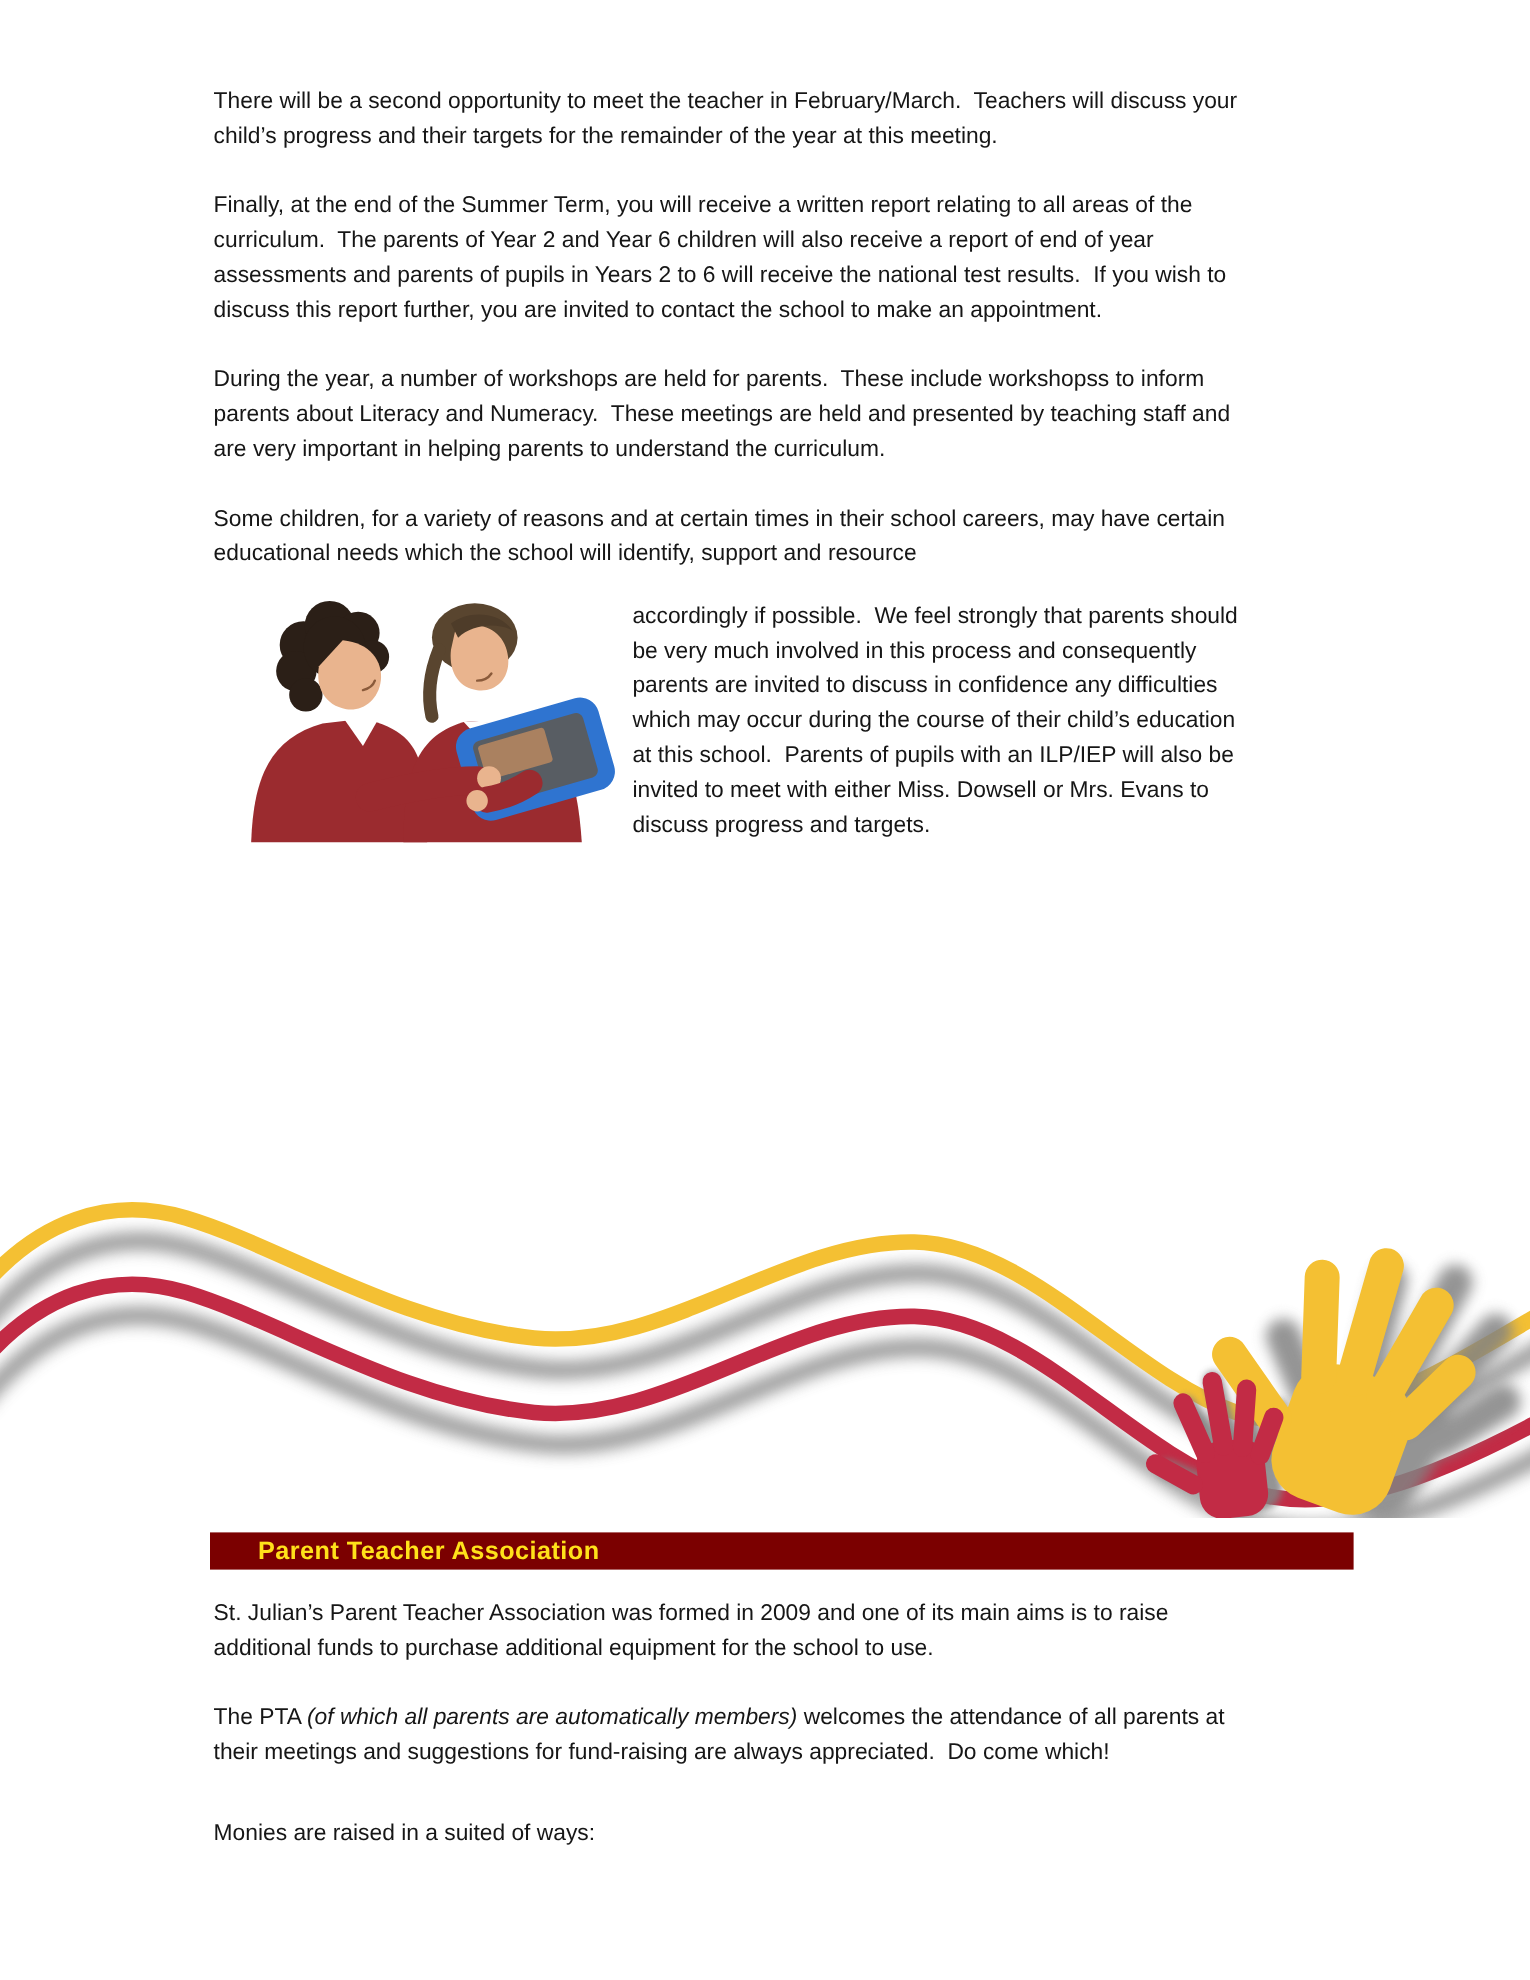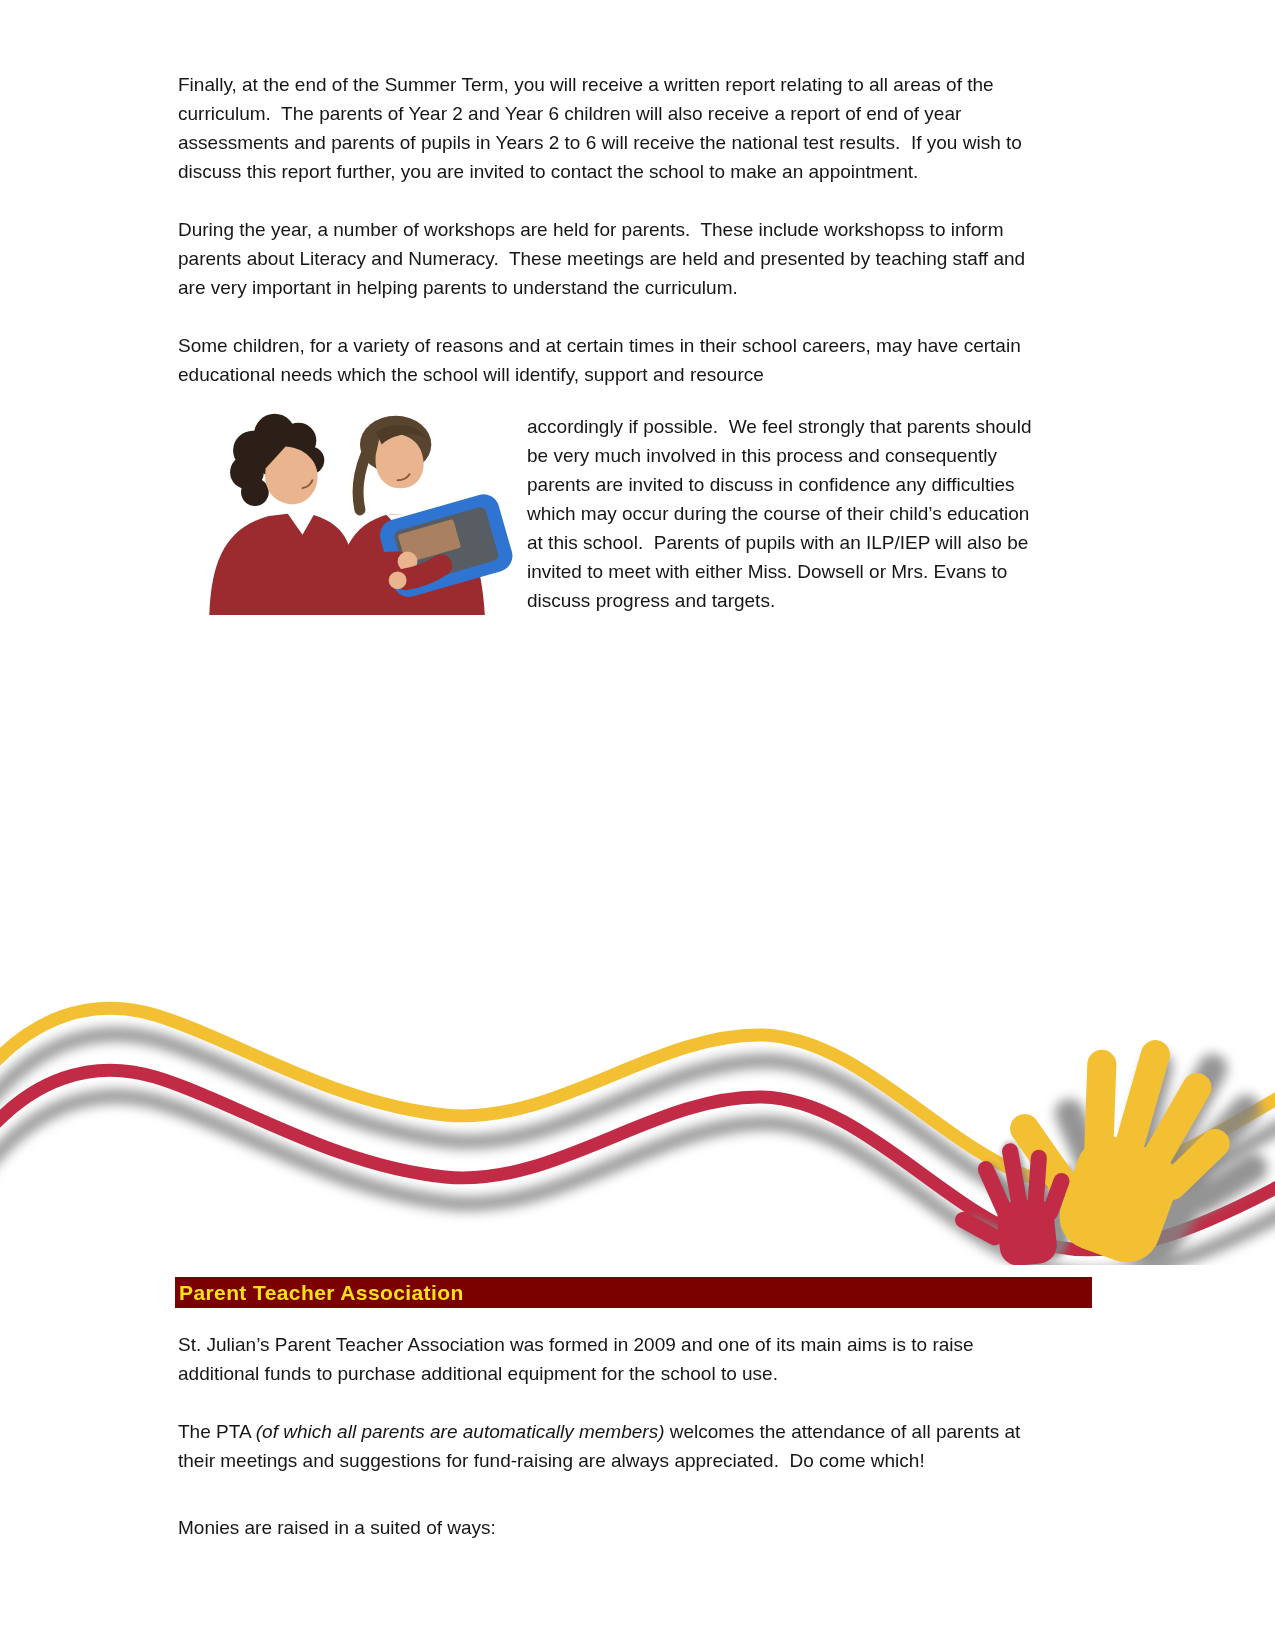--- a/index.html
+++ b/index.html
@@ -11,36 +11,37 @@
   .text-col{position:absolute;left:178px;top:70px;width:866px;}
   .para{font-size:19px;line-height:29px;margin:0 0 29px 0;white-space:pre-wrap;}
   .para.tight{margin-bottom:0;}
   .p5-row{display:flex;align-items:center;}
   .kids-box{flex:0 0 349px;width:349px;}
   .kids{display:block;width:330px;height:226px;margin-left:12px;}
   .wrap-text{flex:1;padding-top:22px;}
   .wave-scene{position:absolute;left:0;top:935px;width:1275px;height:330px;}
   .banner{
     position:absolute;left:175px;top:1277px;width:917px;height:31px;
-    background:#7B0000;display:flex;align-items:flex-start;
+    background:#7B0000;display:flex;align-items:flex-start;padding-left:36px;
   }
   .banner-label{
     color:#FFE11A;font-size:21px;font-weight:bold;line-height:31px;
     padding-left:4px;letter-spacing:.4px;white-space:pre;
   }
   .pta-col{position:absolute;left:178px;top:1330px;width:866px;}
   .pta-col .gap-lg{margin-bottom:38px;}
   .italic{font-style:italic;}
 </style>
 </head>
 <body>
 
 <div class="page">
 
   <div class="text-col">
+    <p class="para">There will be a second opportunity to meet the teacher in February/March.  Teachers will discuss your child’s progress and their targets for the remainder of the year at this meeting.</p>
     <p class="para">Finally, at the end of the Summer Term, you will receive a written report relating to all areas of the curriculum.  The parents of Year 2 and Year 6 children will also receive a report of end of year assessments and parents of pupils in Years 2 to 6 will receive the national test results.  If you wish to discuss this report further, you are invited to contact the school to make an appointment.</p>
     <p class="para">During the year, a number of workshops are held for parents.  These include workshopss to inform parents about Literacy and Numeracy.  These meetings are held and presented by teaching staff and are very important in helping parents to understand the curriculum.</p>
     <p class="para tight">Some children, for a variety of reasons and at certain times in their school careers, may have certain educational needs which the school will identify, support and resource</p>
 
     <div class="p5-row">
       <div class="kids-box">
 
         <svg class="kids" viewBox="0 0 330 228">
 
           <g>

